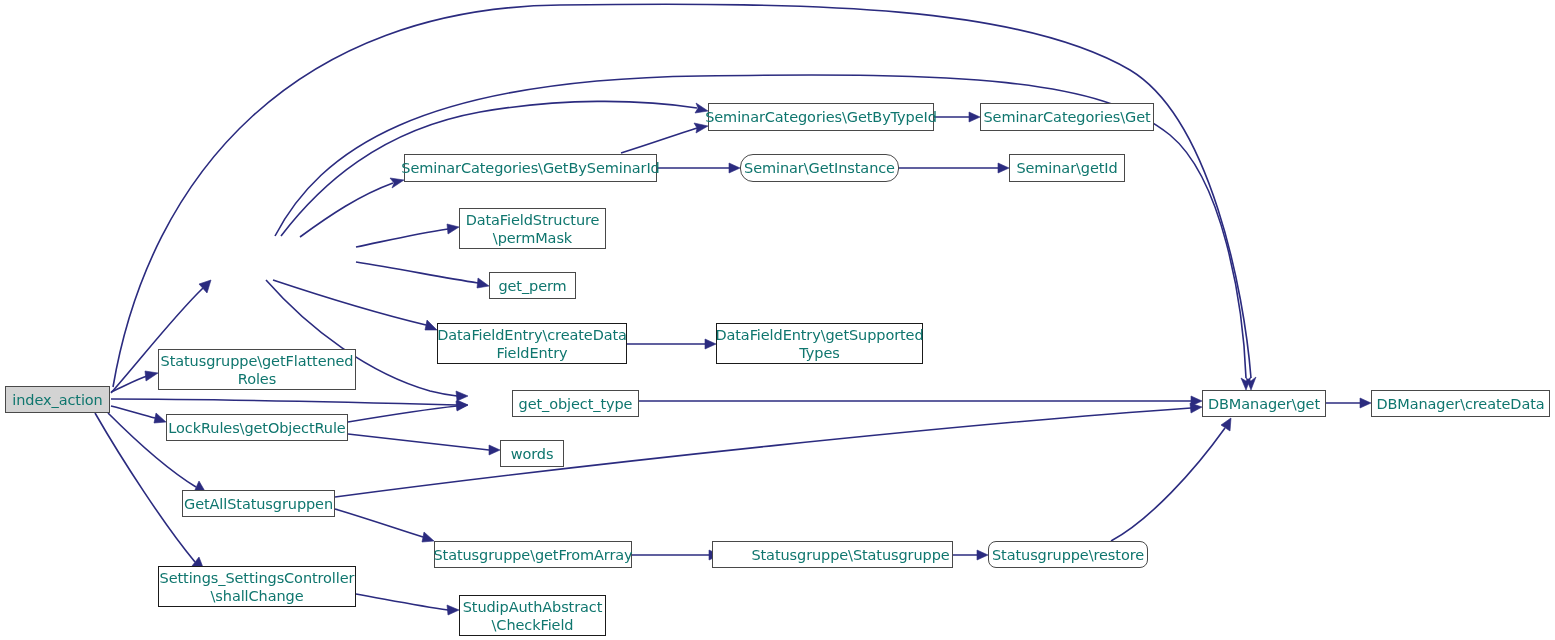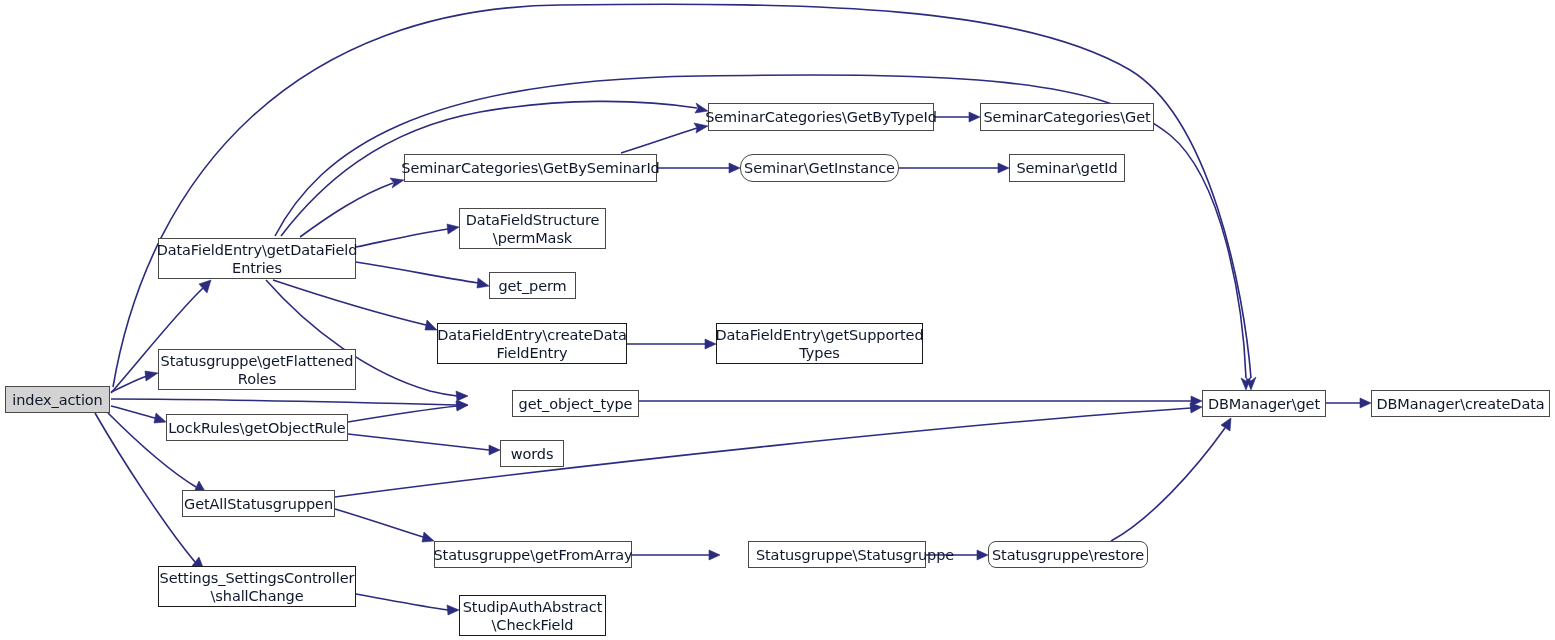--- a/index.html
+++ b/index.html
@@ -37,21 +37,21 @@
   }
   .node {
     position: absolute;
     box-sizing: border-box;
     background: #ffffff;
     border: 1px solid #1a1a1a;
     display: flex;
     align-items: center;
     justify-content: center;
     text-align: center;
-    color: #0f172a;
+    color: #0f766e;
     font-size: 14.5px;
     line-height: 18px;
     letter-spacing: -0.1px;
     white-space: pre-line;
     padding: 0 4px;
   }
   .node.highlight {
     background: #d3d3d3;
     border-color: #494949;
   }
@@ -208,22 +208,20 @@
 
     <g>
       <path class="edge-path" d="M 1326,403 L 1360,403"></path>
       <polygon class="edge-head" points="1360,408 1371,403 1360,398"></polygon>
     </g>
 
   </svg>
 
   <div class="node highlight thick" style="left:5px; top:386px; width:105px; height:27px;">index_action</div>
 
-  <div class="node thick" style="left:158px; top:238px; width:198px; height:41px;">DataFieldEntry\getDataField
-Entries</div>
 
   <div class="node thick" style="left:158px; top:349px; width:198px; height:41px;">Statusgruppe\getFlattened
 Roles</div>
 
   <div class="node thick" style="left:166px; top:414px; width:182px; height:27px;">LockRules\getObjectRule</div>
 
   <div class="node thick" style="left:182px; top:490px; width:153px; height:27px;">GetAllStatusgruppen</div>
 
   <div class="node" style="left:158px; top:566px; width:198px; height:41px;">Settings_SettingsController
 \shallChange</div>
@@ -247,21 +245,21 @@
   <div class="node" style="left:459px; top:595px; width:147px; height:41px;">StudipAuthAbstract
 \CheckField</div>
 
   <div class="node thick" style="left:708px; top:103px; width:226px; height:28px;">SeminarCategories\GetByTypeId</div>
 
   <div class="node thick" style="left:740px; top:154px; width:159px; height:28px;border-radius:13px;">Seminar\GetInstance</div>
 
   <div class="node" style="left:716px; top:323px; width:207px; height:41px;">DataFieldEntry\getSupported
 Types</div>
 
-  <div class="node thick" style="left:748px; top:541px; width:178px; height:27px;padding-left:40px;">Statusgruppe\Statusgruppe</div>
+  <div class="node thick" style="left:712px; top:541px; width:241px; height:27px;padding-left:40px;">Statusgruppe\Statusgruppe</div>
 
   <div class="node thick" style="left:980px; top:103px; width:174px; height:28px;">SeminarCategories\Get</div>
 
   <div class="node thick" style="left:1009px; top:154px; width:116px; height:28px;">Seminar\getId</div>
 
   <div class="node thick" style="left:988px; top:541px; width:160px; height:27px;border-radius:8px;">Statusgruppe\restore</div>
 
   <div class="node thick" style="left:1202px; top:390px; width:124px; height:27px;">DBManager\get</div>
 
   <div class="node thick" style="left:1371px; top:390px; width:179px; height:27px;">DBManager\createData</div>

